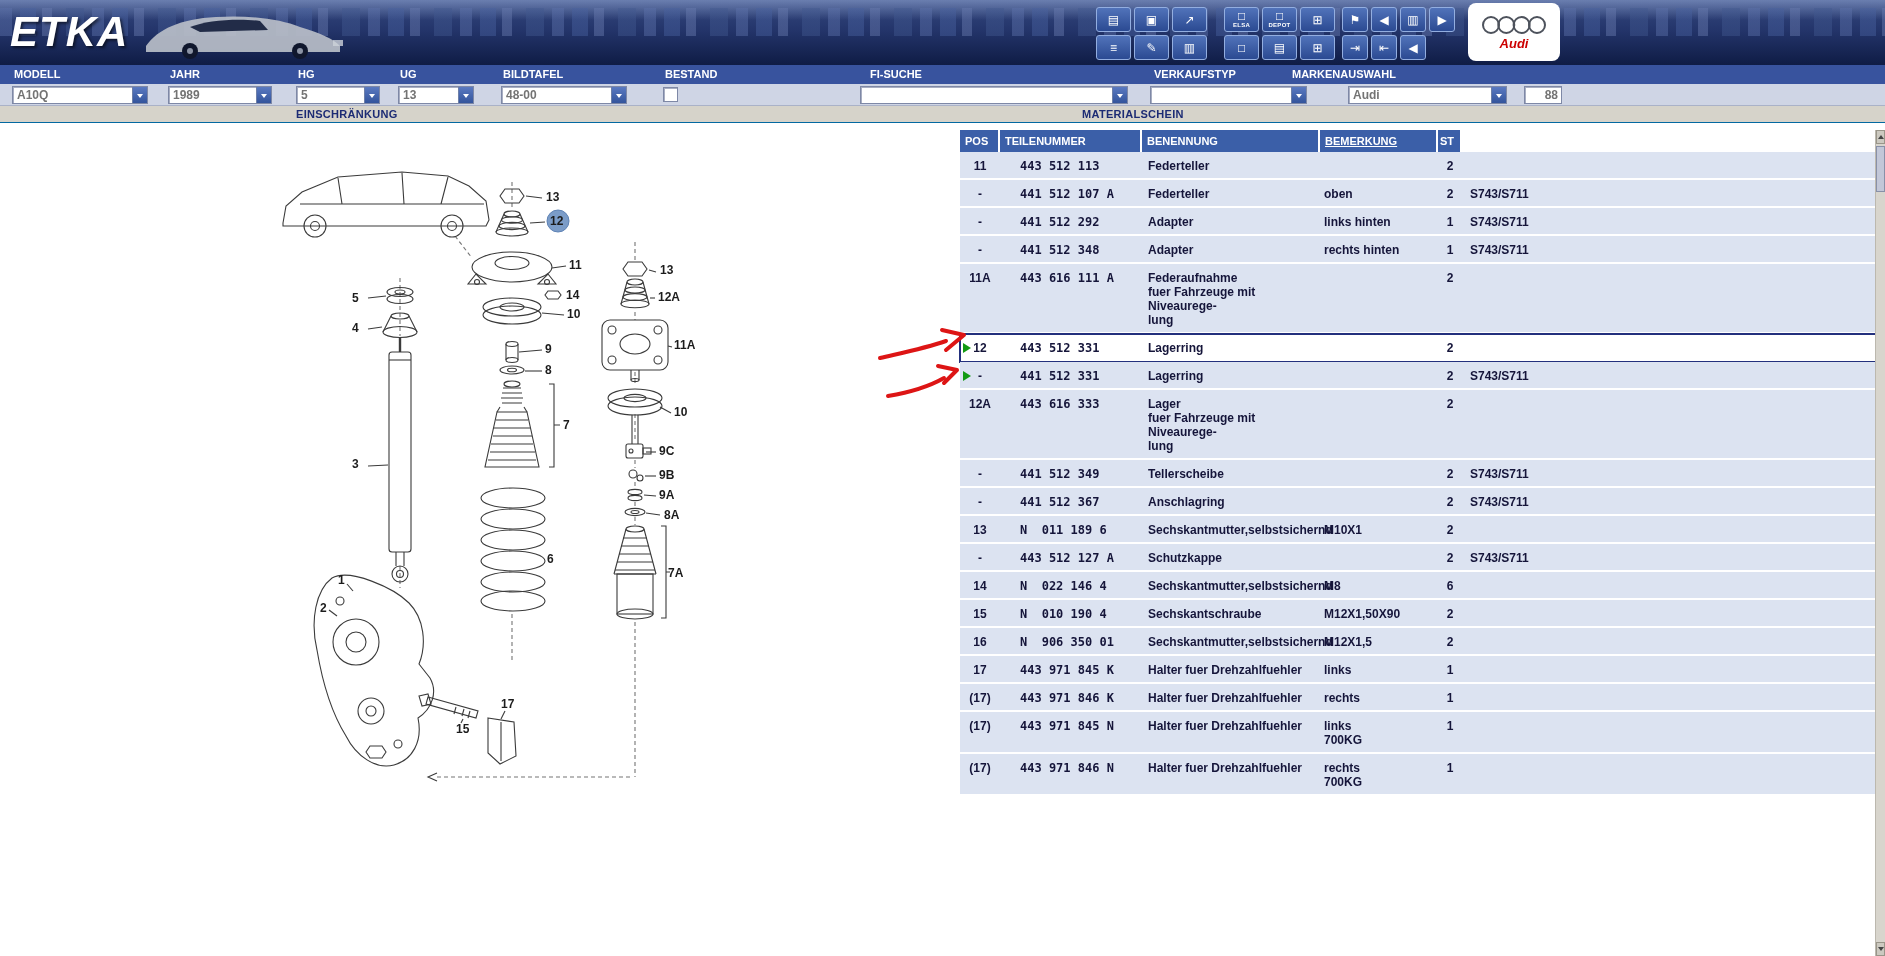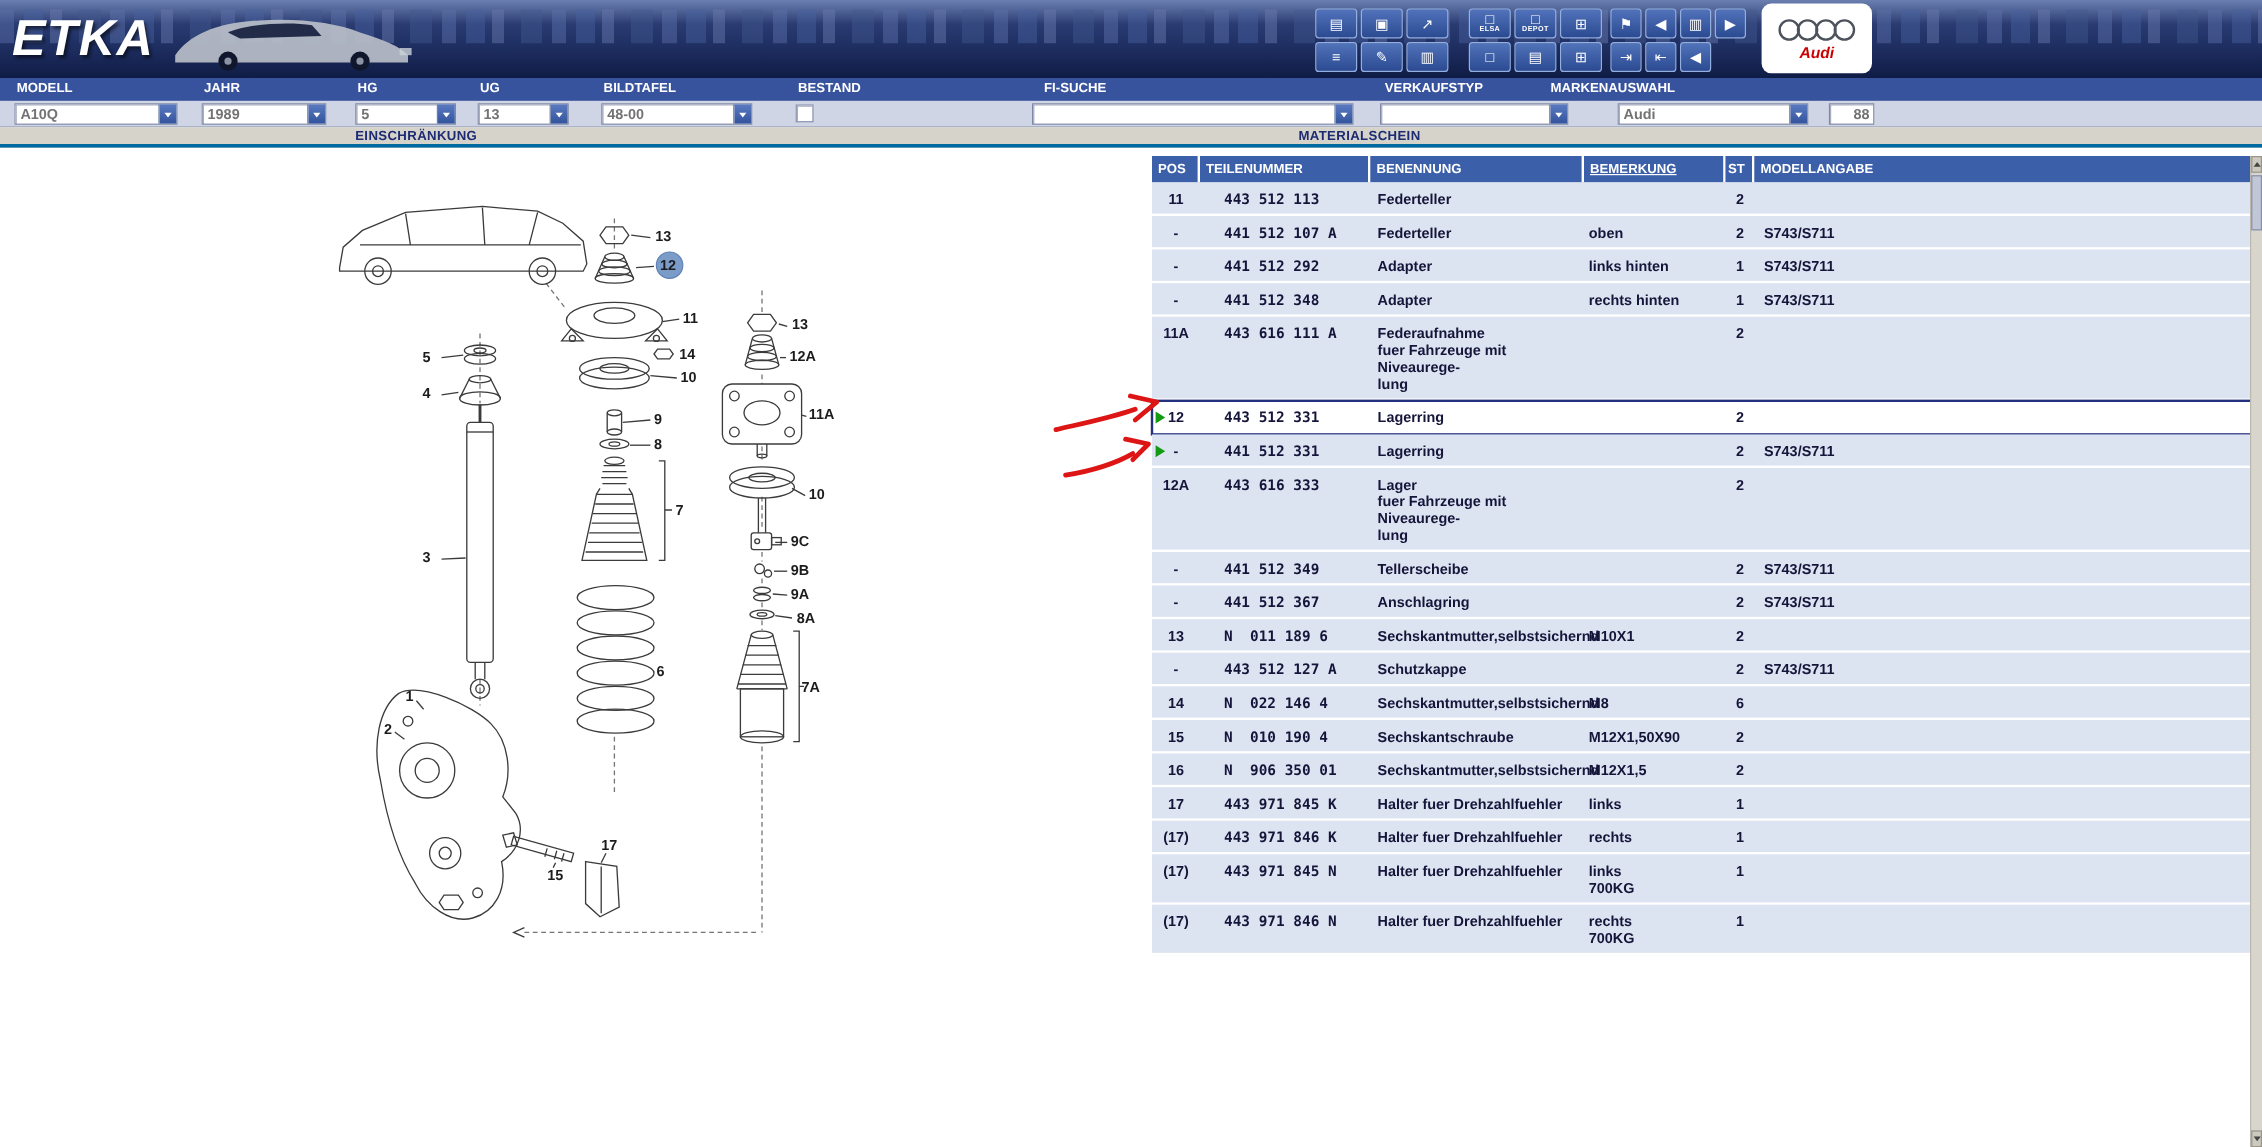--- a/index.html
+++ b/index.html
@@ -36,21 +36,21 @@
   .fieldbar { position:absolute; top:84px; left:0; width:100%; height:22px; background:#cfd5e5; border-bottom:1px solid #aab2c8; }
   .ffield { position:absolute; top:2px; height:18px; background:#fff; border:1px solid #7e88a6;
     box-shadow:inset 1px 1px 0 #a8aec2; display:flex; align-items:stretch; }
   .fval { flex:1; font-size:12px; font-weight:bold; color:#737373; padding:1px 3px 0 4px; overflow:hidden; white-space:nowrap; }
   .fval.right { text-align:right; }
   .fbtn { width:15px; background:linear-gradient(#5a79c0,#33549c); border-left:1px solid #6d7fa8;
     display:flex; align-items:center; justify-content:center; cursor:pointer; }
   .fbtn::after { content:""; width:0; height:0; border:3.5px solid transparent; border-top:4.5px solid #fff; margin-top:4px; }
   .fcheck { position:absolute; top:3px; height:15px; background:#fff; border:1px solid #7e88a6; box-shadow:inset 1px 1px 0 #a8aec2; }
 
-  .subbar { position:absolute; top:106px; left:0; width:100%; height:17px; background:#d6d3ca; border-bottom:3px solid #0369a1; }
+  .subbar { position:absolute; top:106px; left:0; width:100%; height:17px; background:#d6d3ca; border-bottom:1px solid #0369a1; }
   .sublabel { position:absolute; top:2px; font-size:11px; font-weight:bold; color:#1c2b74; letter-spacing:.3px; }
 
   
   #diagram { position:absolute; left:0; top:122px; width:960px; height:700px; z-index:1; }
   .dwg path, .dwg circle, .dwg ellipse, .dwg rect { fill:none; stroke:#3b3b3b; stroke-width:1.1; }
   .dwg .dash { stroke-dasharray:4 3; opacity:.7; }
   .dwg .thick { stroke-width:2.4; }
   .callout { font-family:"Liberation Sans",sans-serif; font-weight:bold; font-size:12px; fill:#1c1c1c; }
   .hlc { fill:#7b9cc8; stroke:#5f83b5; stroke-width:1; }
 
@@ -405,21 +405,20 @@
       </g>
   </svg>
 
   <div class="table">
     <div class="thead">
       <div class="hcell pos">POS</div>
       <div class="hcell part">TEILENUMMER</div>
       <div class="hcell name">BENENNUNG</div>
       <div class="hcell note">BEMERKUNG</div>
       <div class="hcell st">ST</div>
-      <div class="hcell model">MODELLANGABE</div>
     </div>
     <div id="tbody">
         <div class="trow">
           <div class="cell pos">11</div>
           <div class="cell part">443 512 113</div>
           <div class="cell name">Federteller</div>
           <div class="cell note"></div>
           <div class="cell st">2</div>
           <div class="cell model"></div>
         </div>

